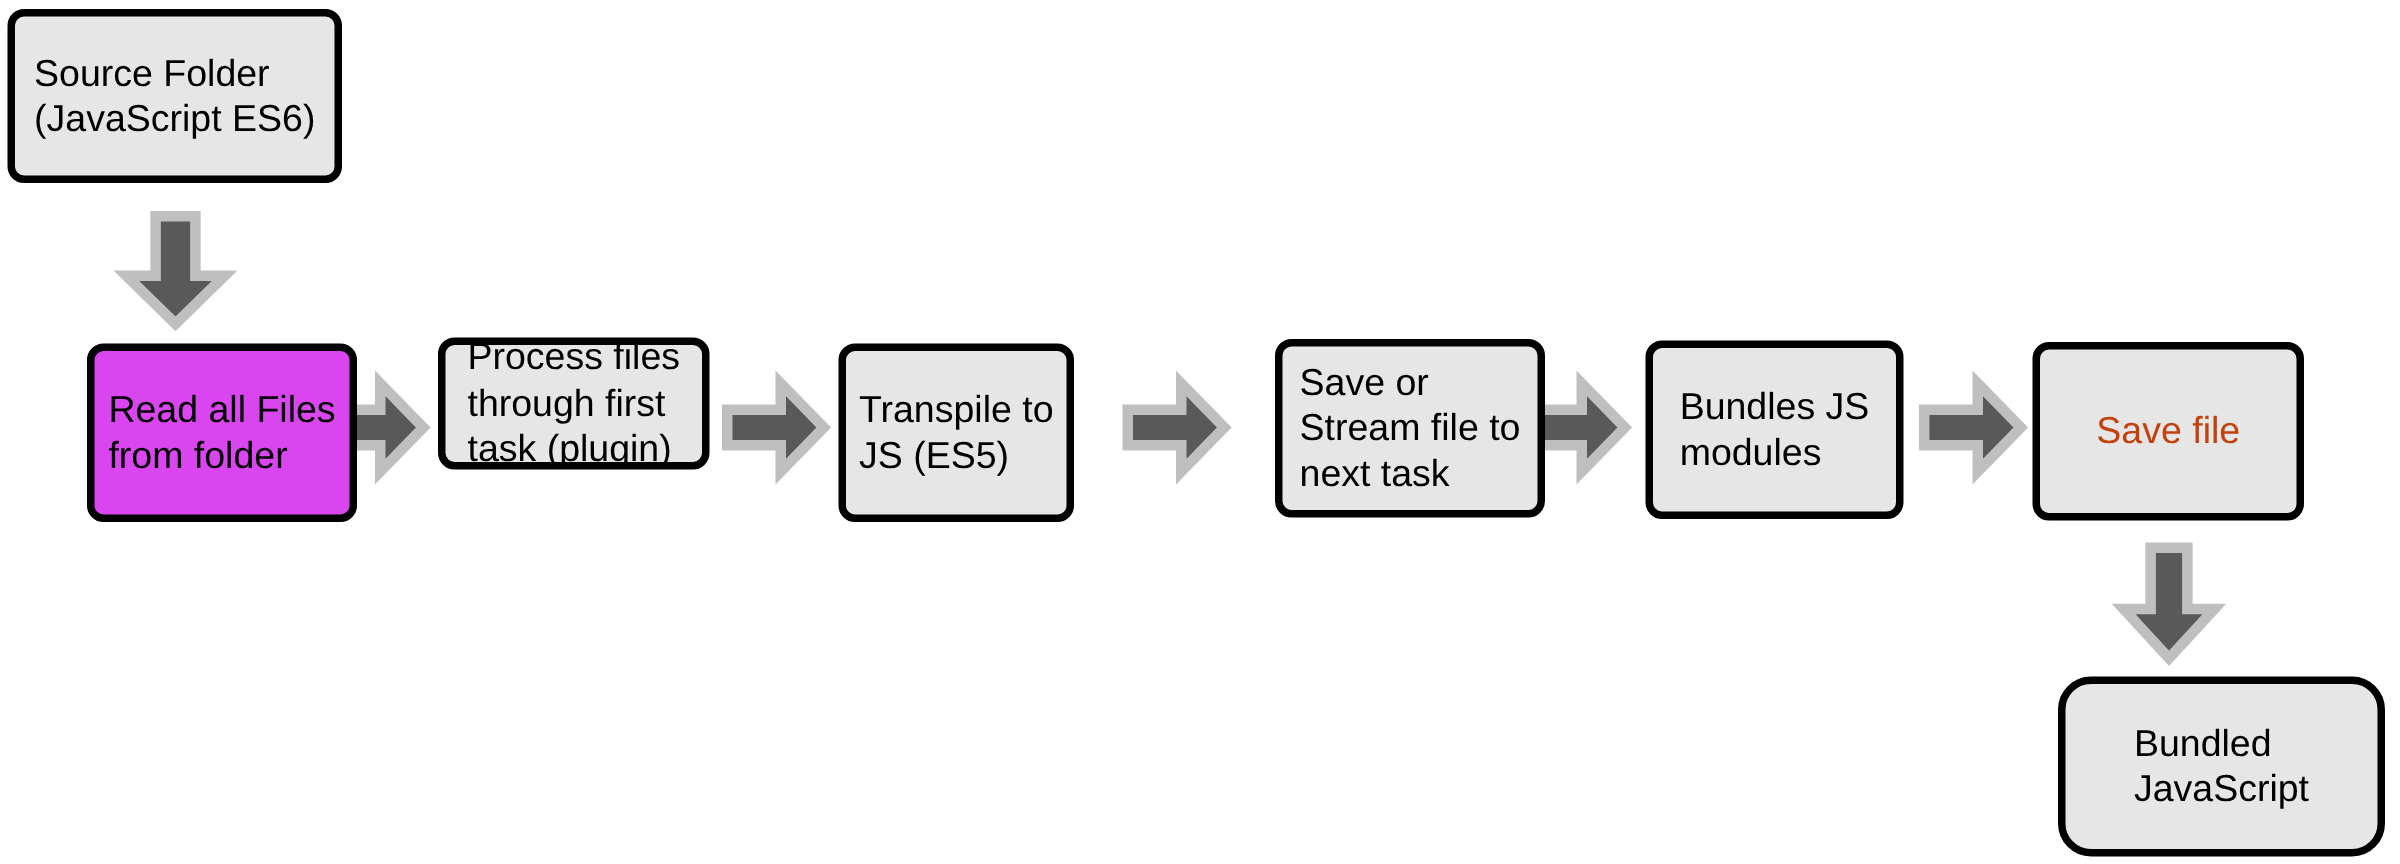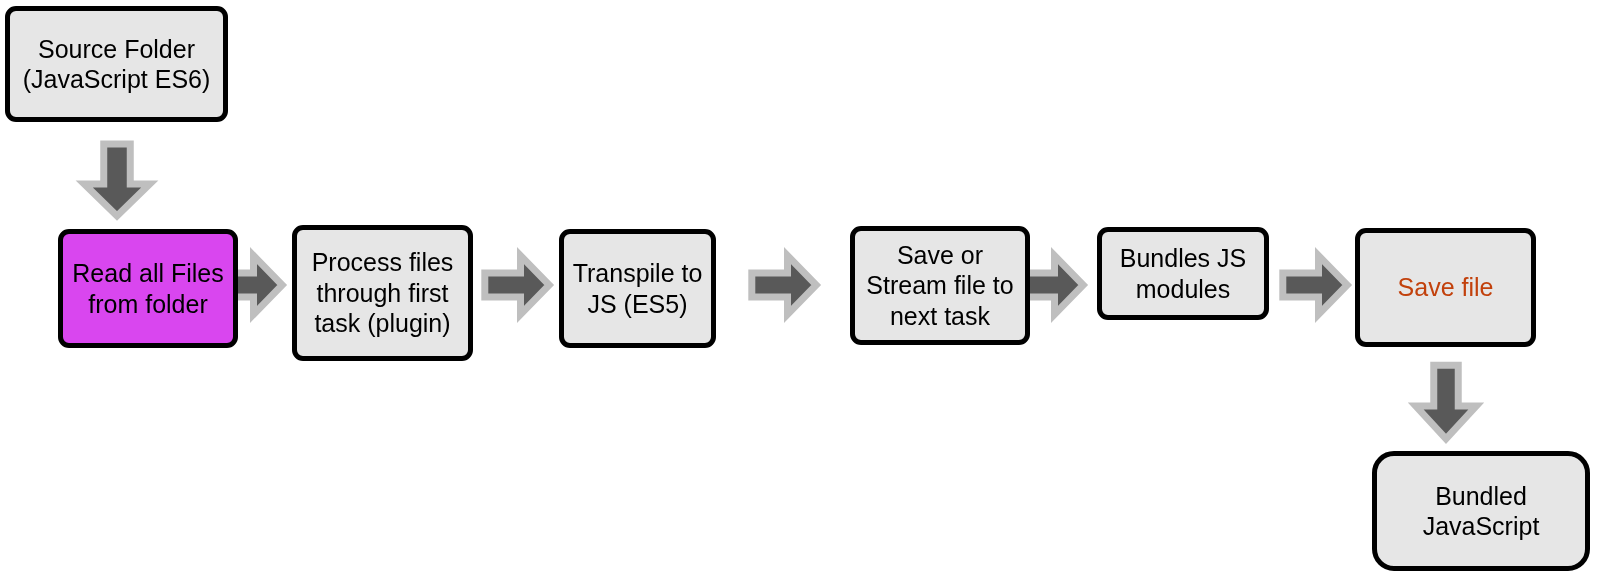--- a/index.html
+++ b/index.html
@@ -20,21 +20,21 @@
   }
   .node {
     position: absolute;
     box-sizing: border-box;
     background: #e6e6e6;
     border: 5px solid #000000;
     border-radius: 11px;
     display: flex;
     align-items: center;
     justify-content: center;
-    text-align: center;
+    text-align: left;
     color: #000000;
     font-size: 25px;
     line-height: 1.22;
     font-family: "Liberation Sans", sans-serif;
     white-space: pre-line;
     padding: 2px 6px;
   }
   .arrow {
     position: absolute;
     display: block;
@@ -82,26 +82,26 @@
     </div>
     <div class="arrow" style="left: 1410px; top: 362px; width: 72px; height: 80px;">
       <svg viewBox="0 0 100 100" preserveAspectRatio="none">
         <path d="M 33,4 L 67,4 L 67,55 L 92,55 L 50,96 L 8,55 L 33,55 Z" fill="#595959" stroke="#bfbfbf" stroke-width="7" stroke-linejoin="miter" vector-effect="non-scaling-stroke"></path>
       </svg>
     </div>
     <div class="node" style="left: 5px; top: 6px; width: 223px; height: 116px; background: rgb(230, 230, 230); border-color: rgb(0, 0, 0); color: rgb(0, 0, 0);"><span>Source Folder
 (JavaScript ES6)</span></div>
     <div class="node" style="left: 26px; top: 229px; width: 180px; height: 119px; background: #d946ef; border-color: rgb(0, 0, 0); color: rgb(0, 0, 0); margin-left: 32px;"><span>Read all Files
 from folder</span></div>
-    <div class="node" style="left: 292px; top: 225px; width: 181px; height: 136px; background: rgb(230, 230, 230); border-color: rgb(0, 0, 0); color: rgb(0, 0, 0);"><span>Process files
+    <div class="node" style="left: 292px; top: 225px; width: 181px; height: 88px; background: rgb(230, 230, 230); border-color: rgb(0, 0, 0); color: rgb(0, 0, 0);"><span>Process files
 through first
 task (plugin)</span></div>
     <div class="node" style="left: 559px; top: 229px; width: 157px; height: 119px; background: rgb(230, 230, 230); border-color: rgb(0, 0, 0); color: rgb(0, 0, 0);"><span>Transpile to
 JS (ES5)</span></div>
     <div class="node" style="left: 850px; top: 226px; width: 180px; height: 119px; background: rgb(230, 230, 230); border-color: rgb(0, 0, 0); color: rgb(0, 0, 0);"><span>Save or
 Stream file to
 next task</span></div>
-    <div class="node" style="left: 1097px; top: 227px; width: 172px; height: 93px; background: rgb(230, 230, 230); border-color: rgb(0, 0, 0); color: rgb(0, 0, 0);"><span>Bundles JS
+    <div class="node" style="left: 1097px; top: 227px; width: 172px; height: 119px; background: rgb(230, 230, 230); border-color: rgb(0, 0, 0); color: rgb(0, 0, 0);"><span>Bundles JS
 modules</span></div>
     <div class="node" style="left: 1355px; top: 228px; width: 181px; height: 119px; background: rgb(230, 230, 230); border-color: rgb(0, 0, 0); color: #c2410c;"><span>Save file</span></div>
     <div class="node" style="left: 1372px; top: 451px; width: 218px; height: 120px; background: rgb(230, 230, 230); border-color: rgb(0, 0, 0); color: rgb(0, 0, 0); border-radius: 22px;"><span>Bundled
 JavaScript</span></div>
   </div>
 
 </body></html>

